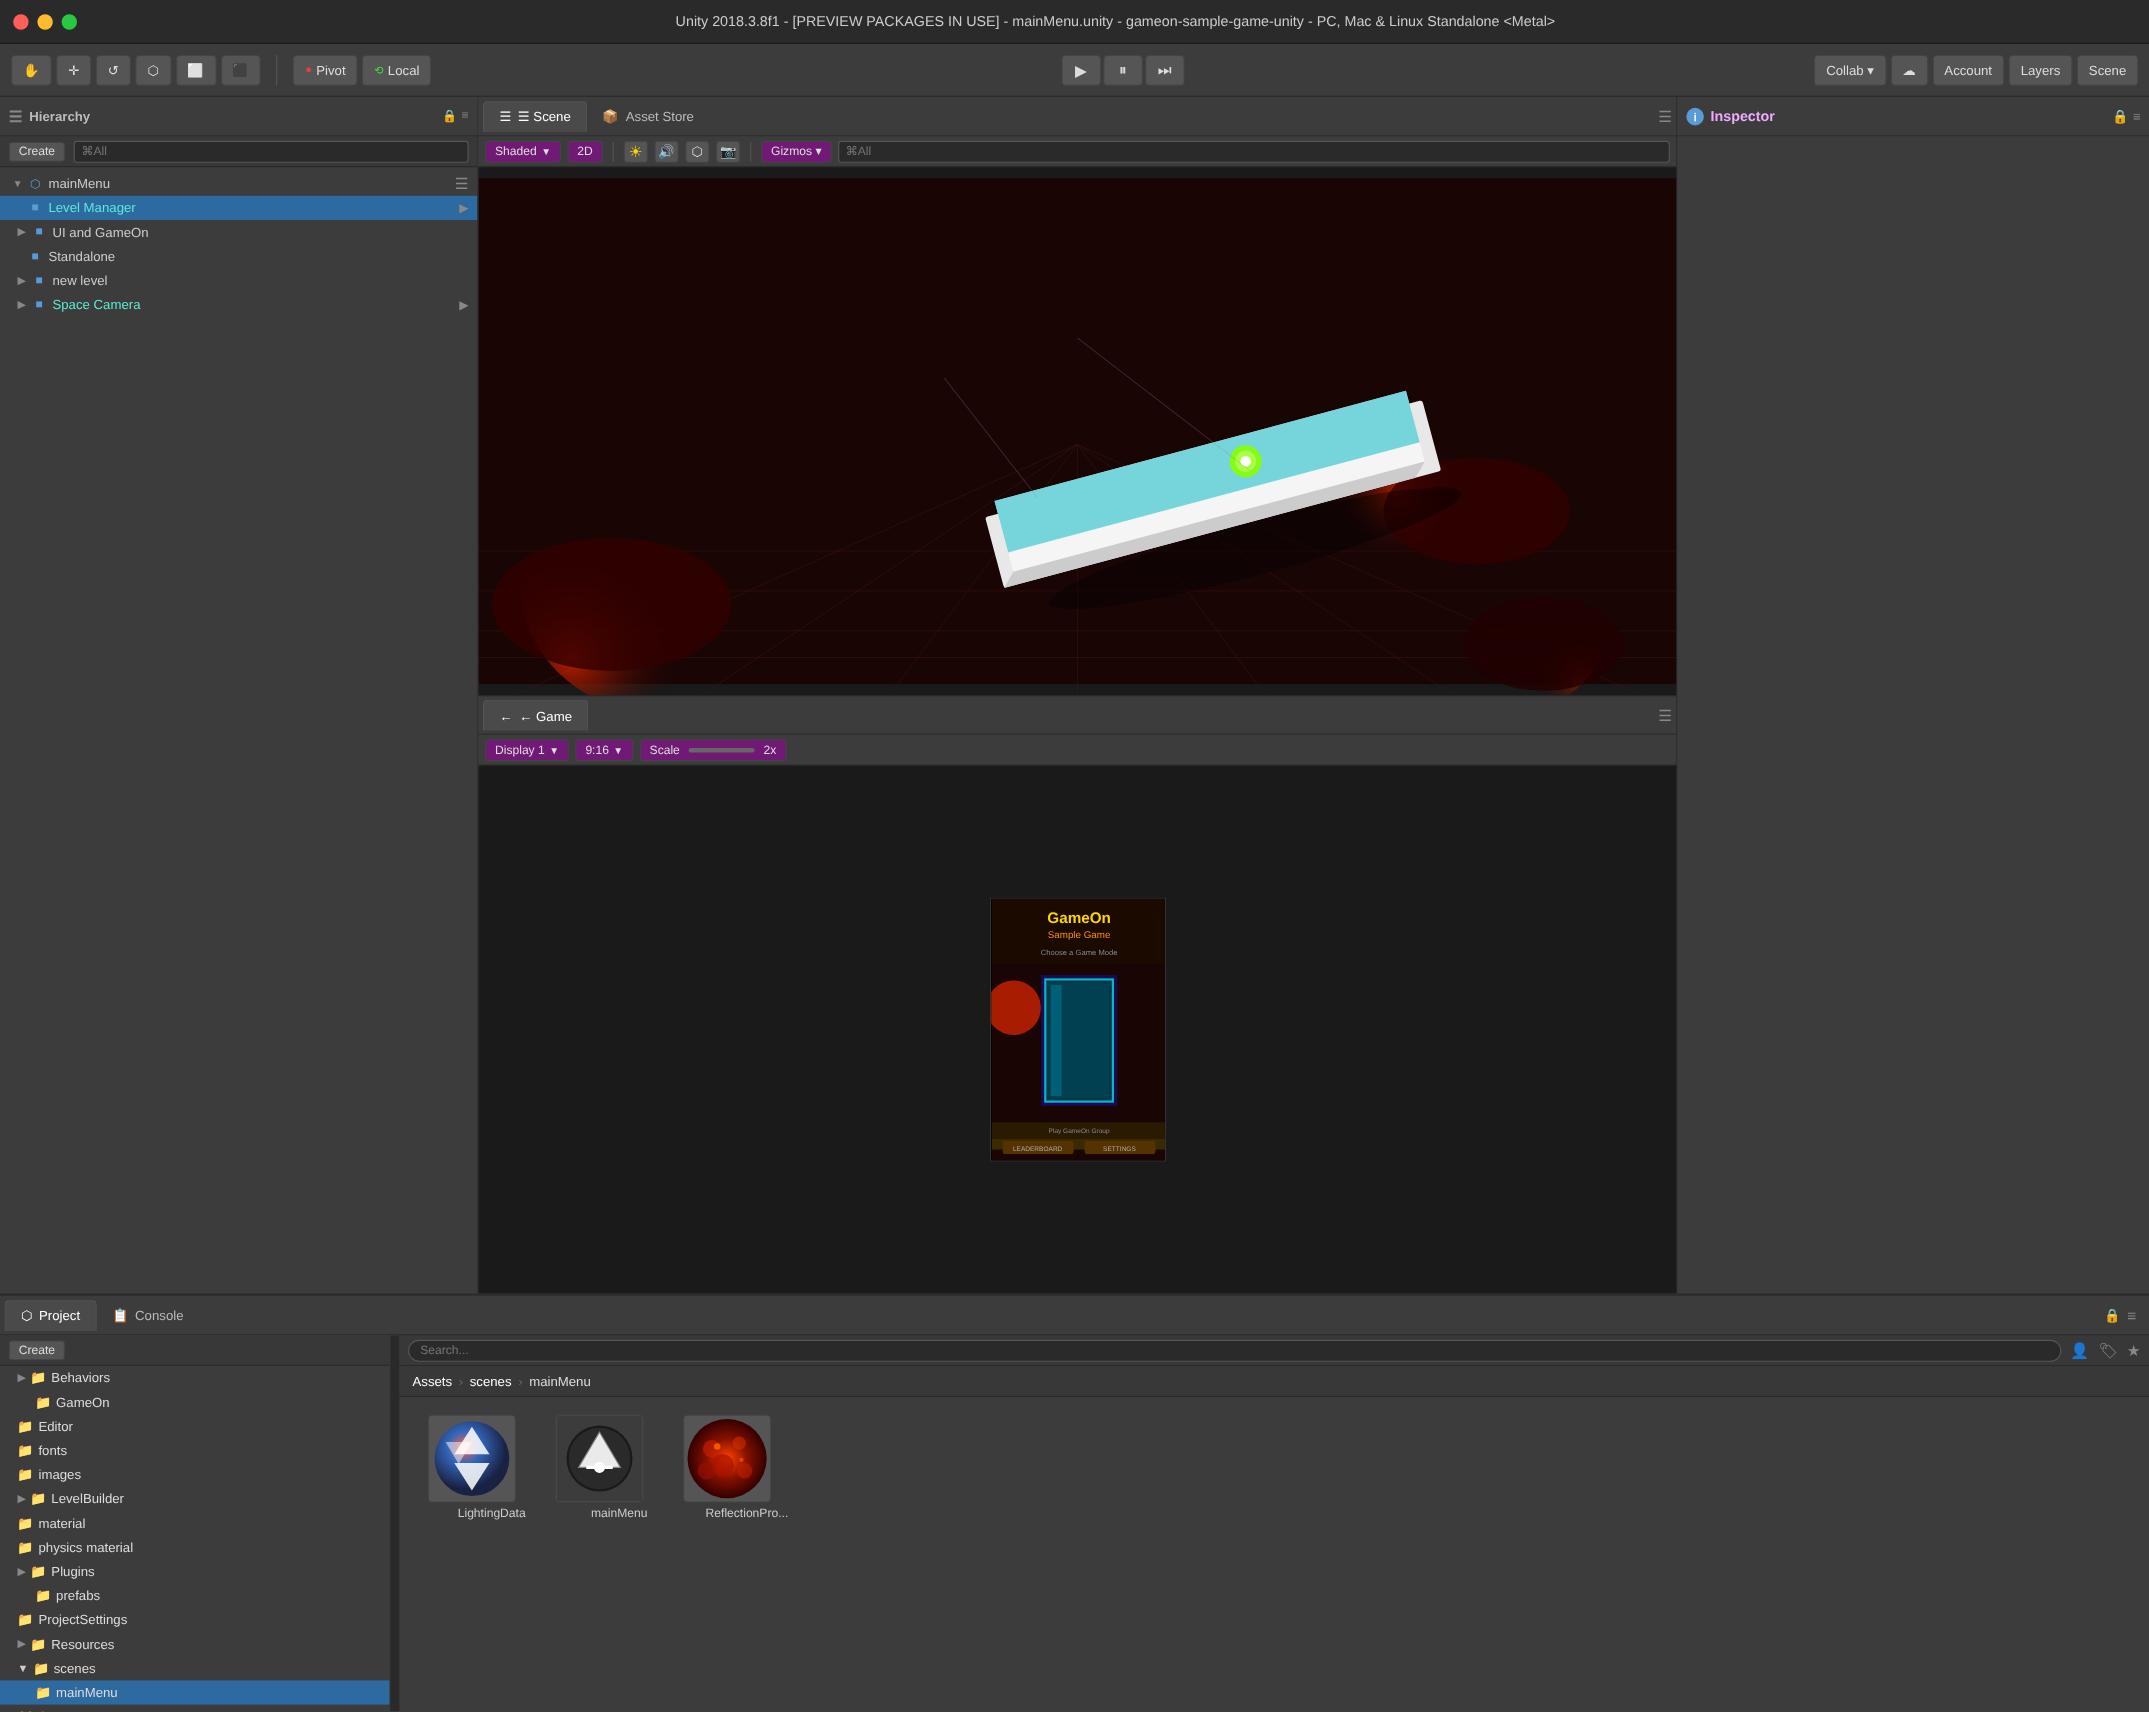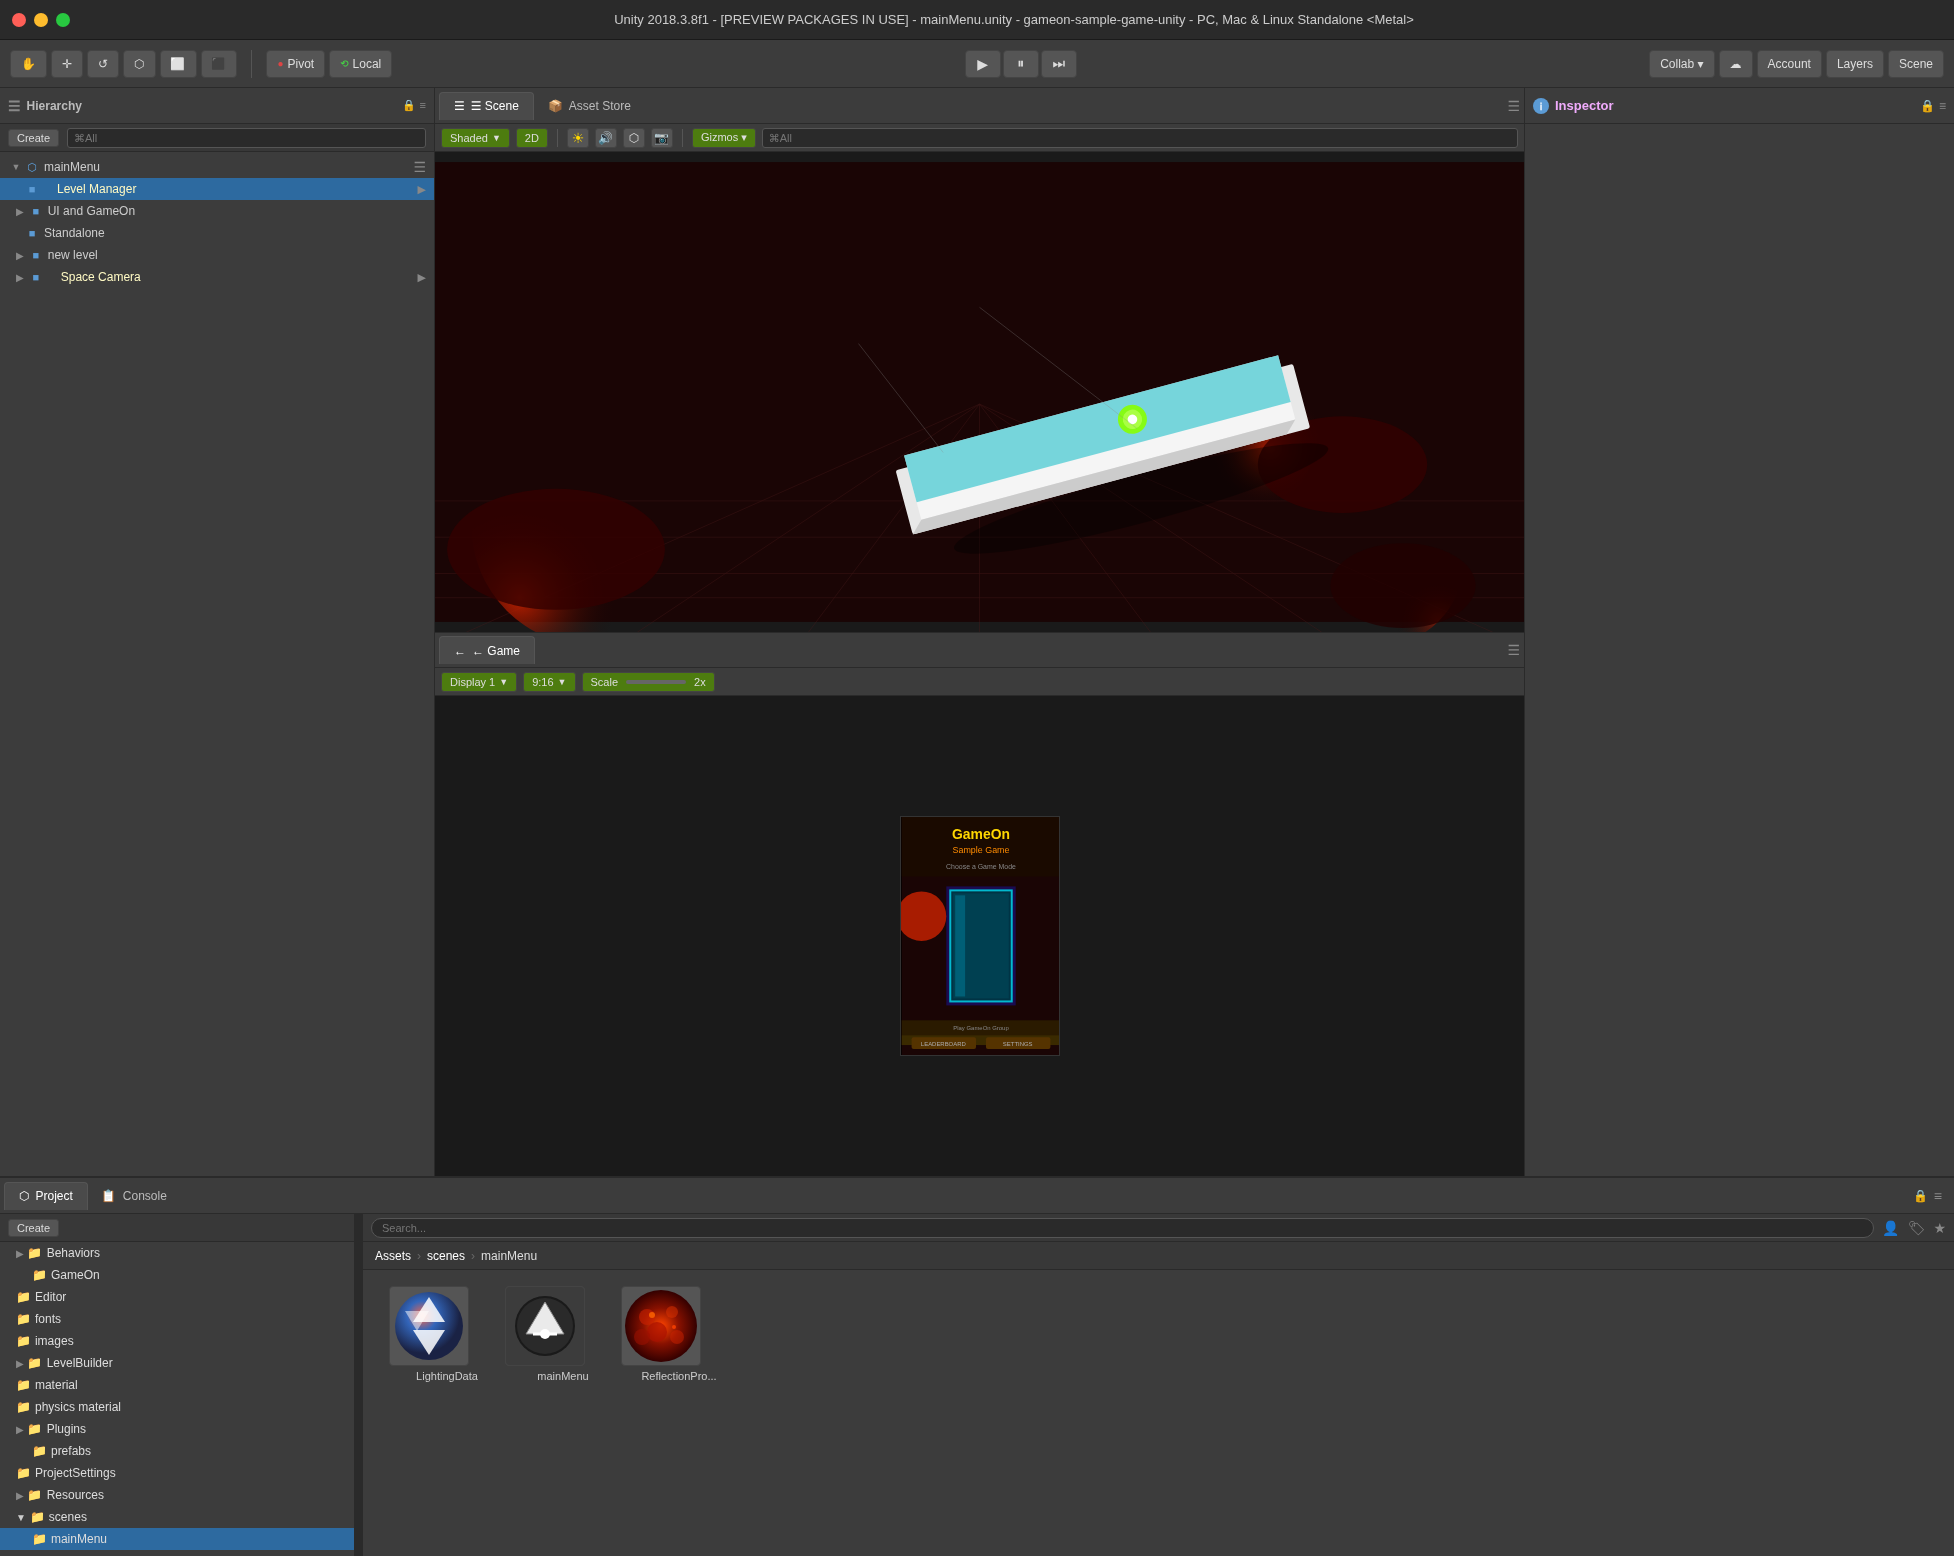--- a/index.html
+++ b/index.html
@@ -191,21 +191,21 @@
       height: 16px;
       margin-right: 4px;
       display: inline-flex;
       align-items: center;
       justify-content: center;
       font-size: 11px;
       flex-shrink: 0;
     }
     .unity-cube { color: #5b9bd5; }
     .tree-label { font-size: 12px; color: #ccc; }
-    .tree-label.blue { color: #fef9c3; margin-left: 13px; }
+    .tree-label.blue { color: #5eead4; }
     .tree-expand-btn {
       margin-right: 4px;
       font-size: 10px;
       color: #888;
       cursor: pointer;
     }
     .tree-item-right {
       margin-left: auto;
       color: #888;
       font-size: 11px;
@@ -256,21 +256,21 @@
     .scene-toolbar {
       height: 28px;
       background: #3c3c3c;
       border-bottom: 1px solid #2a2a2a;
       display: flex;
       align-items: center;
       padding: 0 6px;
       gap: 6px;
     }
     .scene-tb-btn {
-      background: #4d7c0f;
+      background: #701a75;
       border: 1px solid #444;
       border-radius: 3px;
       color: #ddd;
       padding: 2px 8px;
       font-size: 11px;
       cursor: pointer;
       height: 20px;
       display: flex;
       align-items: center;
       gap: 4px;

